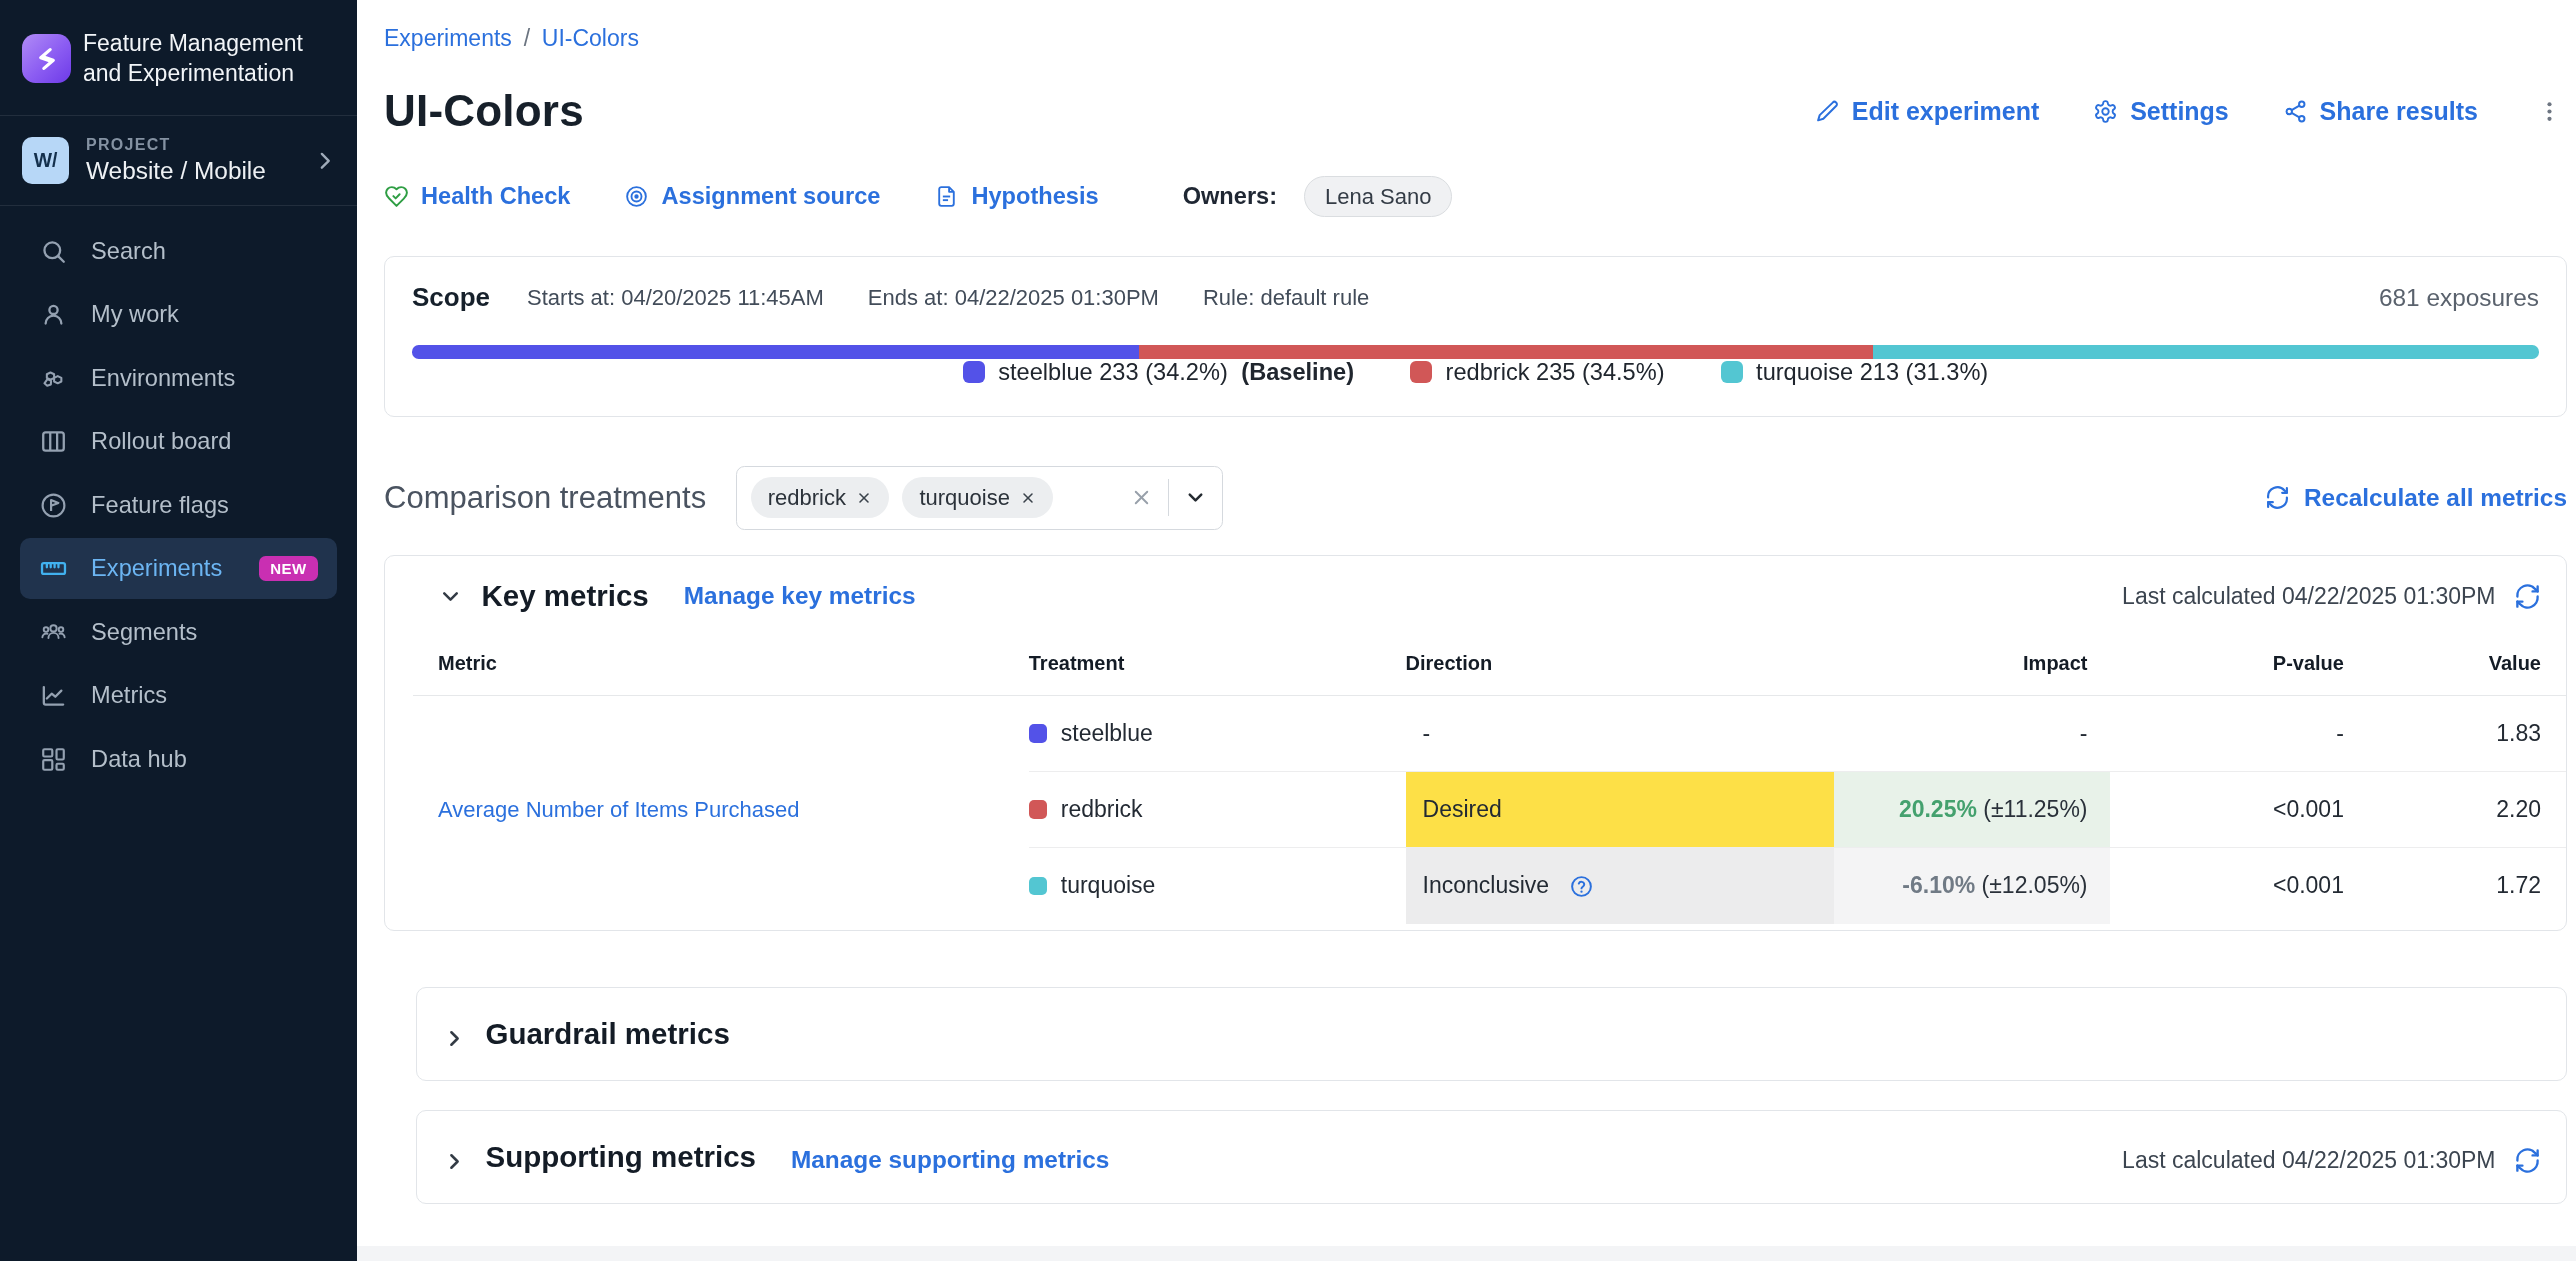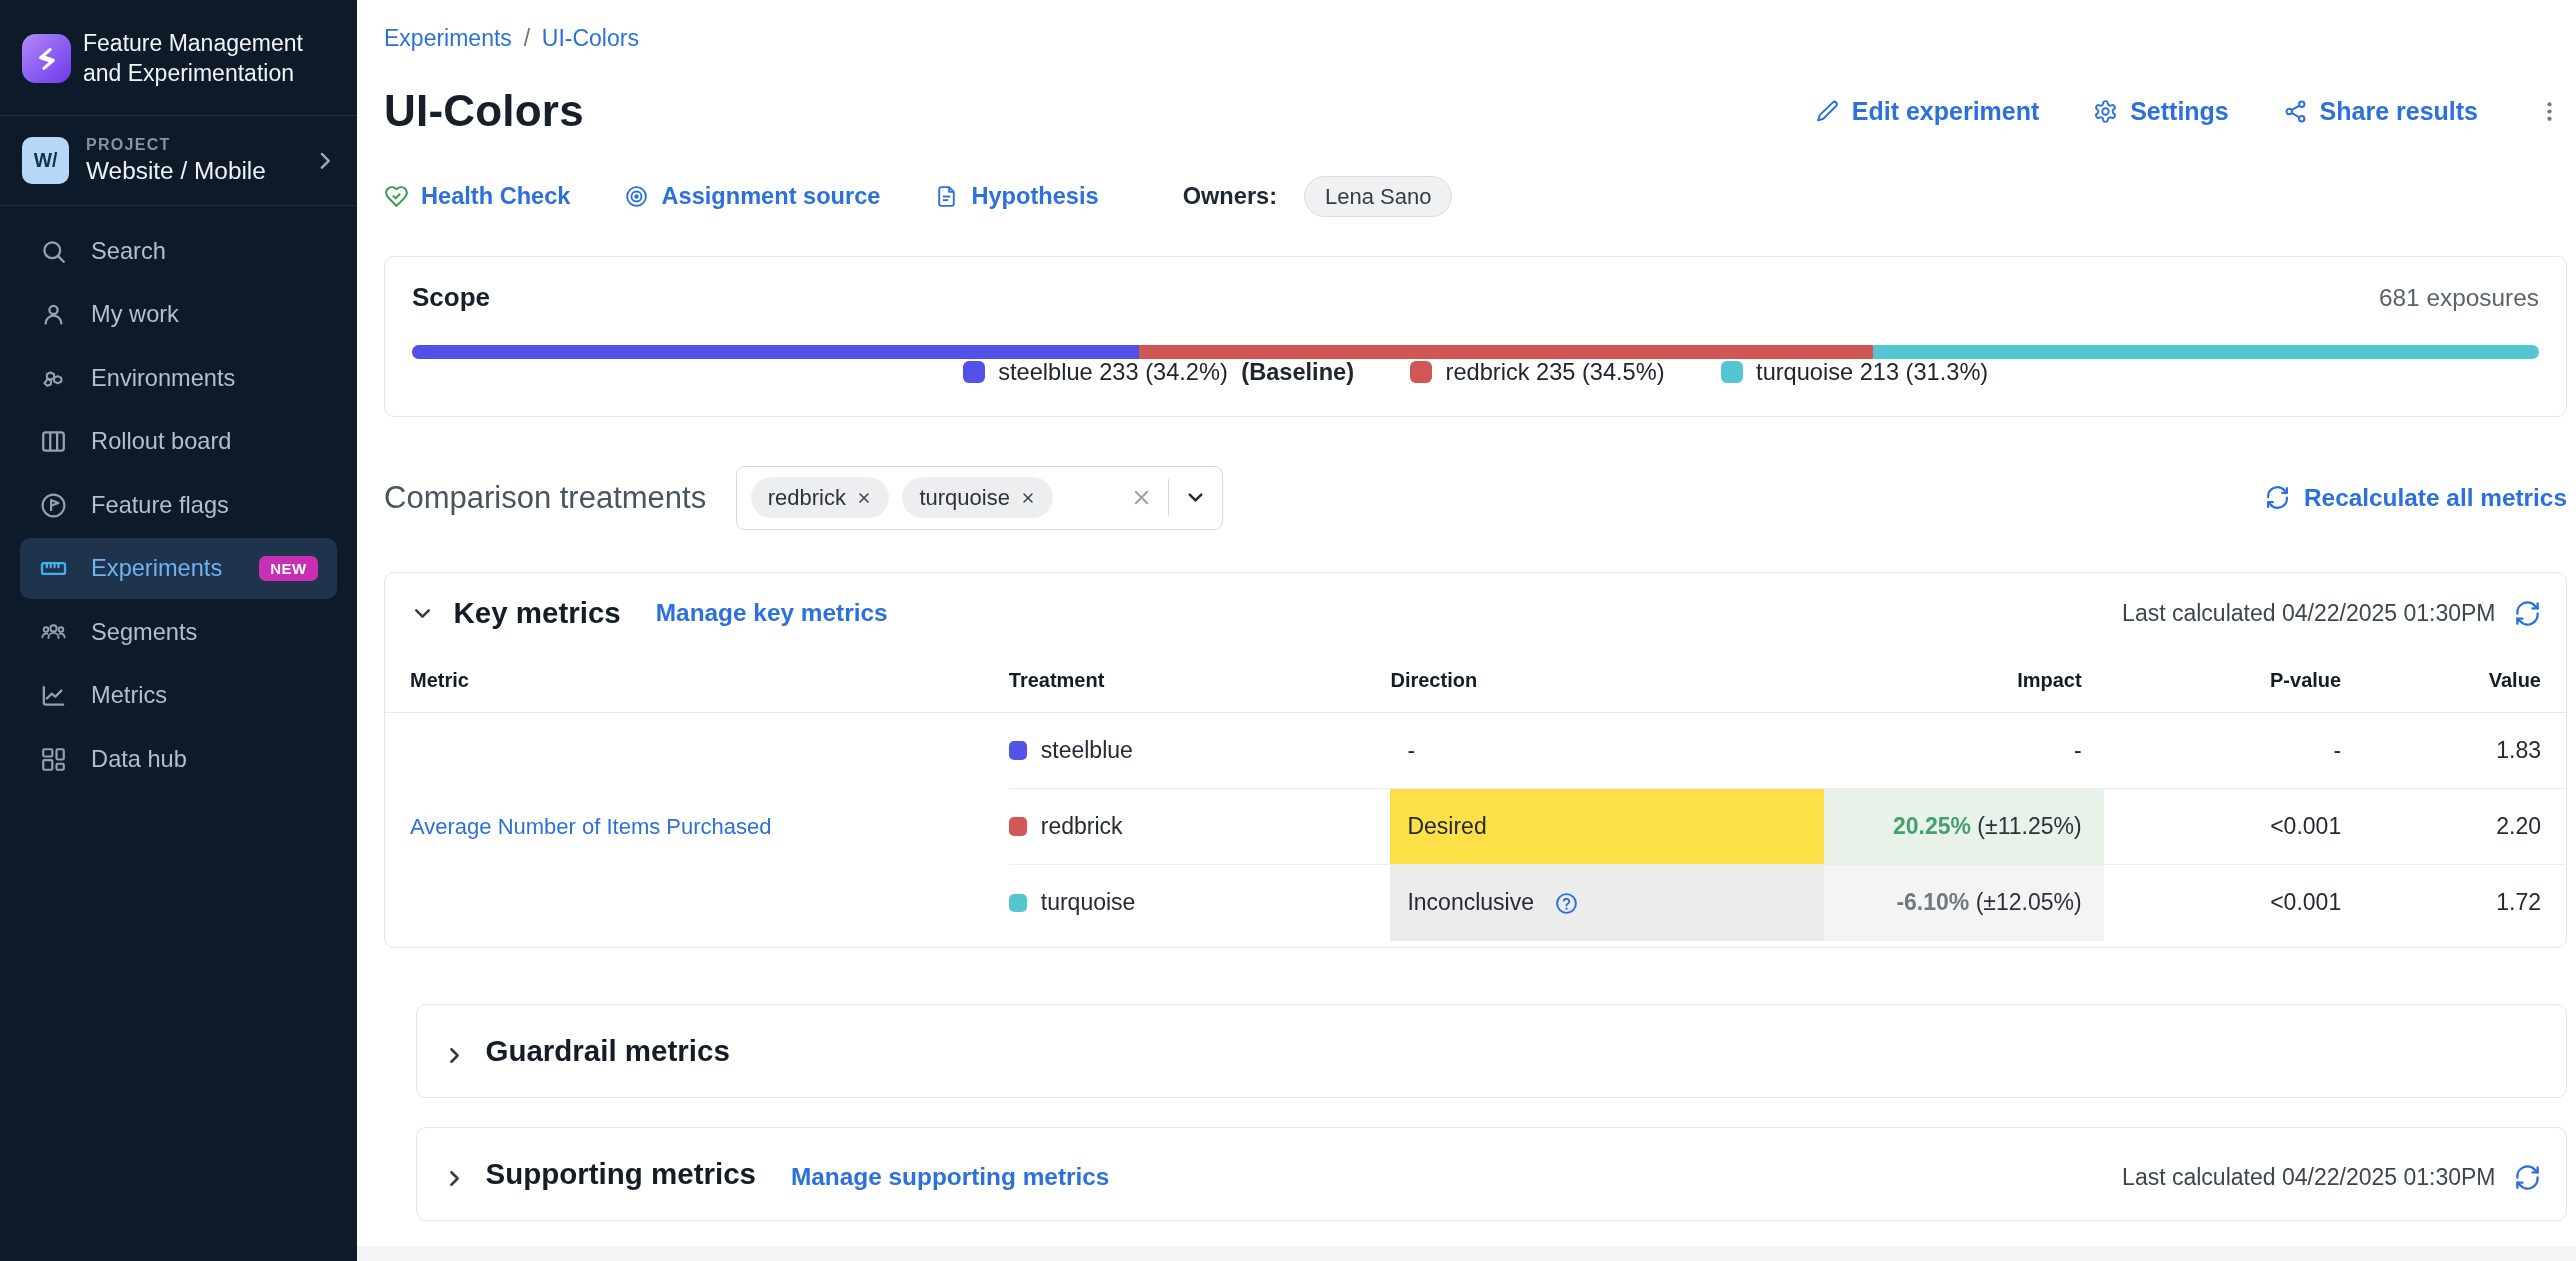--- a/index.html
+++ b/index.html
@@ -73,21 +73,21 @@
     display:flex; align-items:center; padding:0 15px 0 13.5px; background:#fff; cursor:text; }
   .chip { display:flex; align-items:center; gap:10px; background:#eceef0; border-radius:842px;
     padding:7.6px 17px; font-size:22px; color:#2b323a; margin-right:13.5px; cursor:default; }
   .chip .chip-x { display:flex; color:#3a424b; cursor:pointer; }
   .ms-clear { margin-left:auto; color:#98a0aa; display:flex; cursor:pointer; }
   .ms-div { width:0.8px; height:37px; background:#d5d9de; margin:0 15px; }
   .ms-caret { color:#242a31; display:flex; cursor:pointer; }
   .recalc { margin-left:auto; display:flex; align-items:center; gap:13.5px; color:#2b70dd;
     font-size:24.4px; font-weight:600; cursor:pointer; }
 
-  .metrics-card { margin-top:42px; }
+  .metrics-card { margin-top:25px;padding-left:28px; }
   .card-head { display:flex; align-items:center; padding:23.6px 25px; }
   .collapse-btn { display:flex; color:#333b45; margin-right:18.5px; cursor:pointer; }
   .section-title { font-size:29.5px; font-weight:700; color:#141c26; }
   .manage-link { margin-left:35px; color:#2b70dd; font-size:24.4px; font-weight:600; cursor:pointer; }
   .head-right { margin-left:auto; display:flex; align-items:center; gap:18.5px; }
   .last-calc { font-size:23px; color:#3c4550; }
   .refresh-btn { display:flex; color:#2b70dd; cursor:pointer; }
 
   table.km { width:100%; border-collapse:collapse; table-layout:fixed; margin-bottom:6.7px; }
   .km th { font-size:20px; font-weight:700; color:#141c26; text-align:left;
@@ -338,20 +338,25 @@
     </span>
     <span class="owners">
       <span class="owners-label">Owners:</span>
       <span class="owner-chip">Lena Sano</span>
     </span>
   </div>
 
   <section class="card scope-card">
     <div class="scope-top">
       <span class="scope-title">Scope</span>
+      <span class="scope-meta">
+        <span>Starts at: 04/20/2025 11:45AM</span>
+        <span>Ends at: 04/22/2025 01:30PM</span>
+        <span>Rule: default rule</span>
+      </span>
       <span class="scope-exposures">681 exposures</span>
     </div>
     <div class="scope-bar">
       <div class="seg" style="background-color: rgb(83, 82, 232); flex-grow: 34.2;"></div>
       <div class="seg" style="background-color: rgb(209, 87, 87); flex-grow: 34.5;"></div>
       <div class="seg" style="background-color: rgb(83, 198, 210); flex-grow: 31.3;"></div>
     </div>
     <div class="scope-legend">
       <span class="legend-item">
         <span class="legend-sq" style="background-color: rgb(83, 82, 232);"></span>

